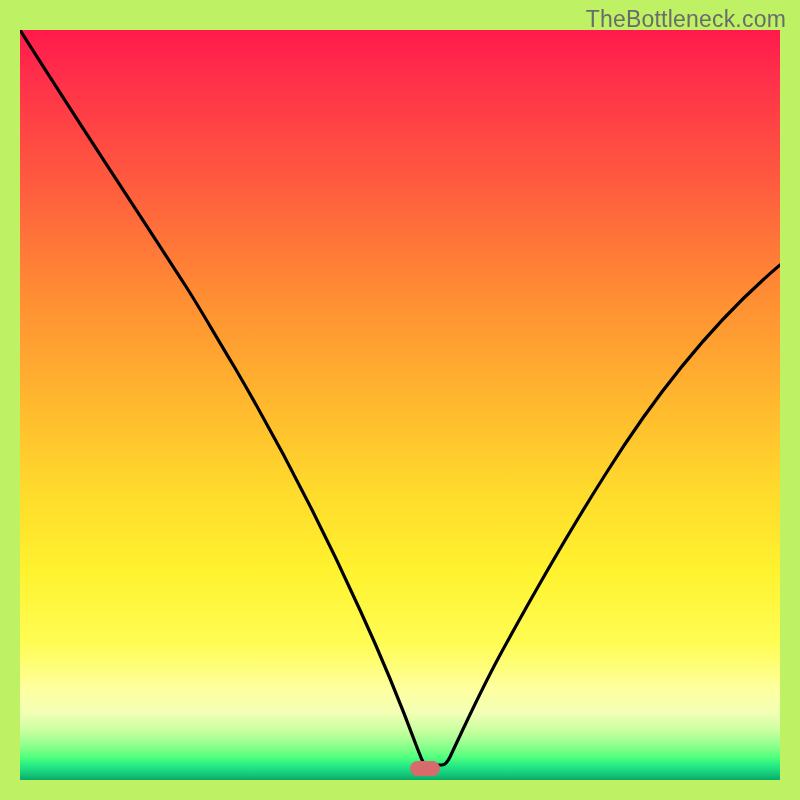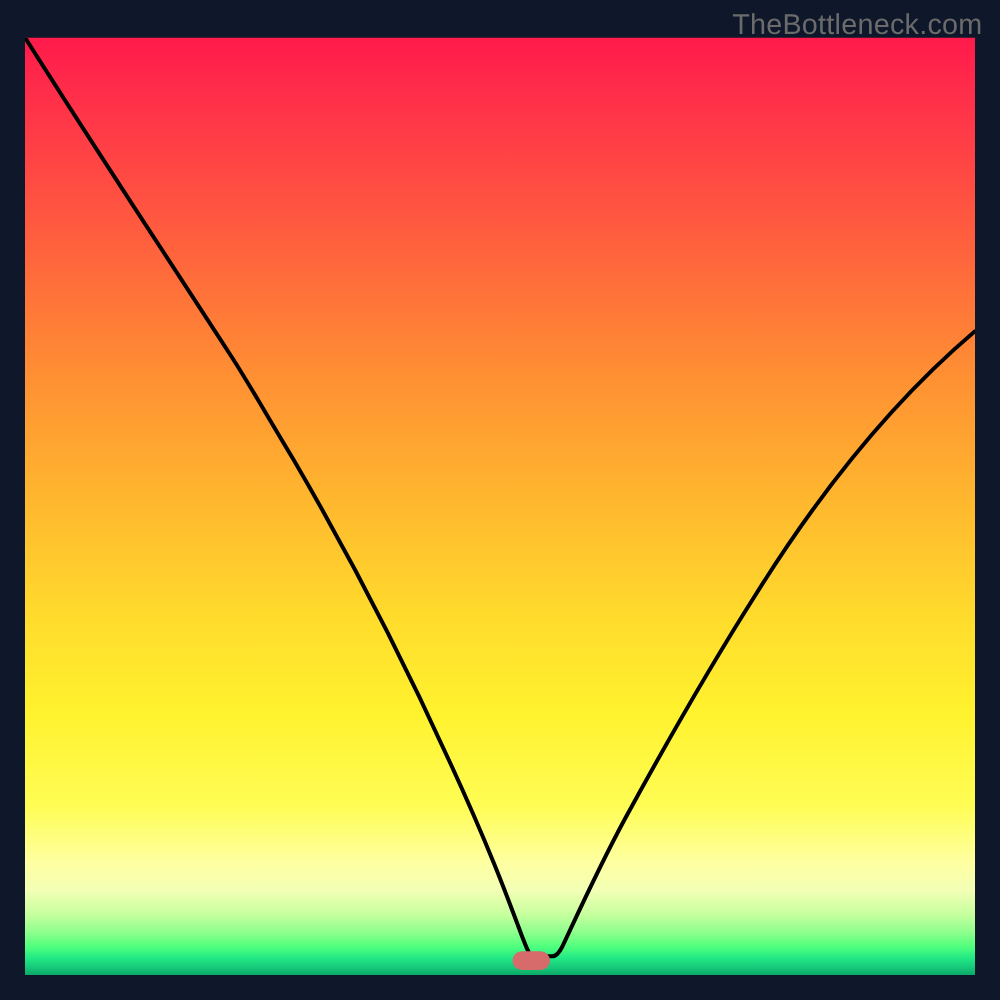--- a/index.html
+++ b/index.html
@@ -8,21 +8,21 @@
     width: 800px;
     height: 800px;
     background: #000;
     overflow: hidden;
     font-family: Arial, Helvetica, sans-serif;
   }
   .frame {
     position: relative;
     width: 800px;
     height: 800px;
-    background: #0f172a;
+    background: #bef264;
   }
   .watermark {
     position: absolute;
     top: 6px;
     right: 14px;
     color: #6b6b6b;
     font-size: 23px;
     font-weight: 400;
     letter-spacing: 0.2px;
     z-index: 10;

